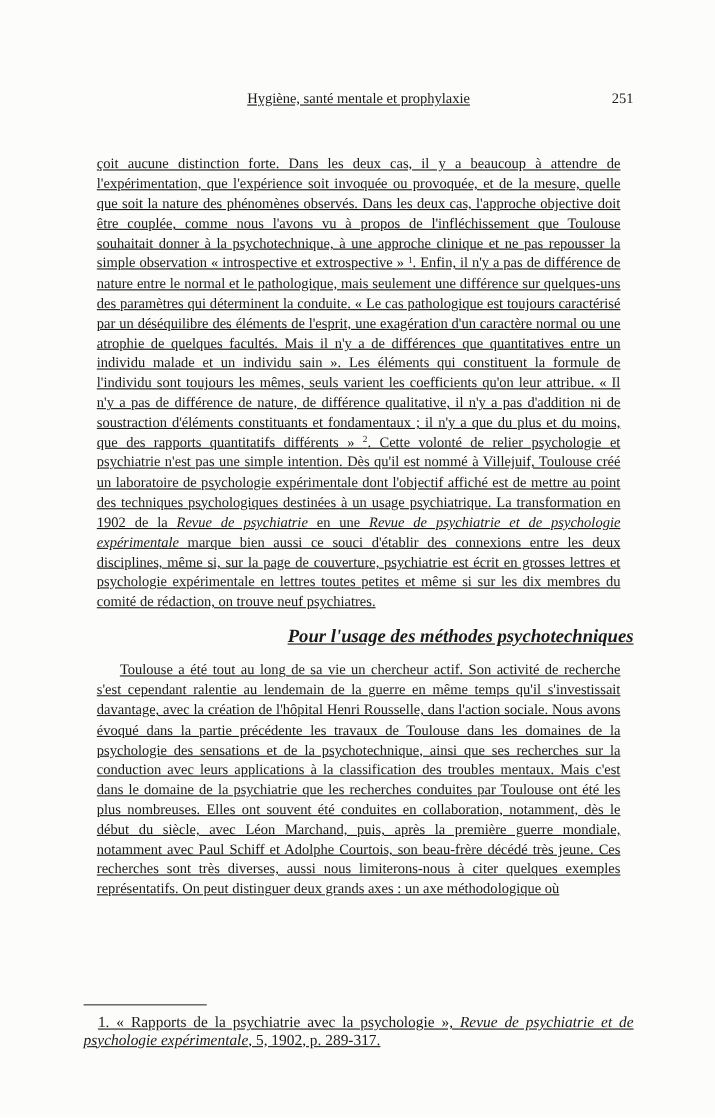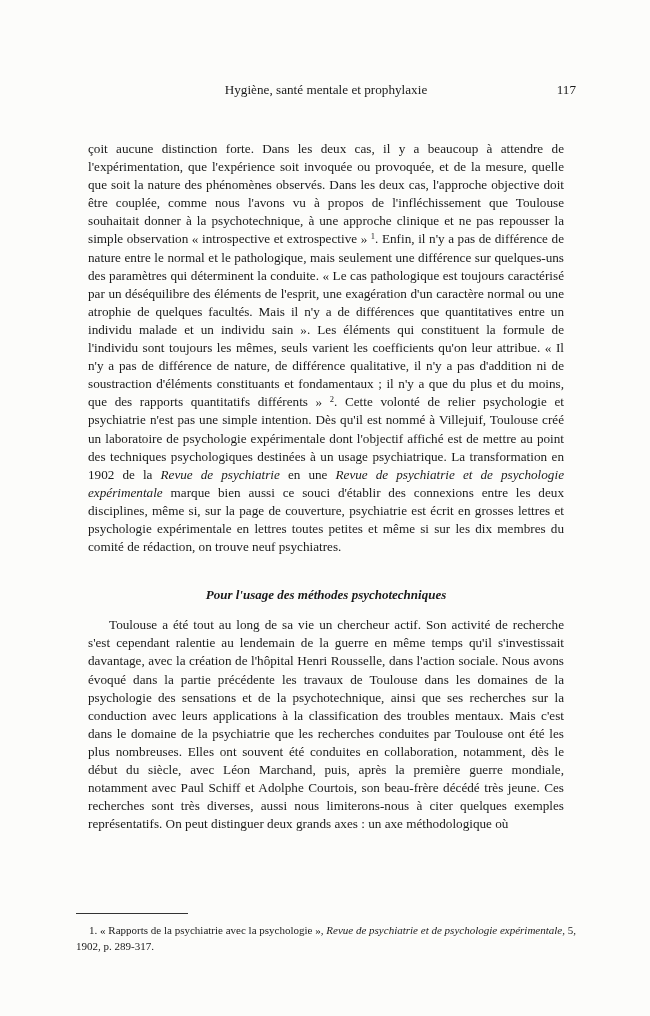--- a/index.html
+++ b/index.html
@@ -11,20 +11,21 @@
     width: 650px;
     height: 1016px;
     box-sizing: border-box;
     background: #fcfcfa;
     color: #1a1a1a;
     font-family: "Liberation Serif", "DejaVu Serif", serif;
     display: flex;
     flex-direction: column;
     padding: 82px 74px 58px 76px;
     overflow: hidden;
+    text-decoration: underline;
   }
   .running-header {
     position: relative;
     text-align: center;
     font-size: 13.2px;
     line-height: 16px;
     flex: 0 0 auto;
   }
   .running-header .pagenum {
     position: absolute;
@@ -34,57 +35,57 @@
   .body-text {
     margin-top: 30px;
     font-size: 13.2px;
     line-height: 18.1px;
     text-align: justify;
     flex: 0 0 auto;
   }
   .para { margin: 12px; }
   .para.indent { text-indent: 21px; }
   .section-heading {
-    font-size: 13px;
+    font-size: 17px;
     font-style: italic;
     font-weight: bold;
-    margin: 30px 0 9px 0;
-    text-align: center;
+    margin: 14px 0 9px 0;
+    text-align: right;
     text-indent: 0;
   }
   .it { font-style: italic; }
   sup.fnref {
     font-size: 8.5px;
     line-height: 0;
     vertical-align: 4px;
   }
   .footnote-area {
     margin-top: auto;
-    font-size: 11px;
+    font-size: 14px;
     line-height: 15.4px;
     text-align: justify;
   }
   .fn-rule {
     width: 112px;
     border-top: 1px solid #333;
     margin-bottom: 9px;
   }
   .footnote {
     margin: 0 0 4px 0;
     text-indent: 13px;
   }
 </style>
 </head>
 <body>
 
 <div class="page">
 
   <header class="running-header">
     <span class="header-title">Hygiène, santé mentale et prophylaxie</span>
-    <span class="pagenum">117</span>
+    <span class="pagenum">251</span>
   </header>
 
   <main class="body-text">
     <p class="para"><span>çoit aucune distinction forte. Dans les deux cas, il y a beaucoup à attendre de l'expérimentation, que l'expérience soit invoquée ou provoquée, et de la mesure, quelle que soit la nature des phénomènes observés. Dans les deux cas, l'approche objective doit être couplée, comme nous l'avons vu à propos de l'infléchissement que Toulouse souhaitait donner à la psychotechnique, à une approche clinique et ne pas repousser la simple observation « introspective et extrospective » </span><sup class="fnref">1</sup><span>. Enfin, il n'y a pas de différence de nature entre le normal et le pathologique, mais seulement une différence sur quelques-uns des paramètres qui déterminent la conduite. « Le cas pathologique est toujours caractérisé par un déséquilibre des éléments de l'esprit, une exagération d'un caractère normal ou une atrophie de quelques facultés. Mais il n'y a de différences que quantitatives entre un individu malade et un individu sain ». Les éléments qui constituent la formule de l'individu sont toujours les mêmes, seuls varient les coefficients qu'on leur attribue. « Il n'y a pas de différence de nature, de différence qualitative, il n'y a pas d'addition ni de soustraction d'éléments constituants et fondamentaux ; il n'y a que du plus et du moins, que des rapports quantitatifs différents » </span><sup class="fnref">2</sup><span>. Cette volonté de relier psychologie et psychiatrie n'est pas une simple intention. Dès qu'il est nommé à Villejuif, Toulouse créé un laboratoire de psychologie expérimentale dont l'objectif affiché est de mettre au point des techniques psychologiques destinées à un usage psychiatrique. La transformation en 1902 de la </span><span class="it">Revue de psychiatrie</span><span> en une </span><span class="it">Revue de psychiatrie et de psychologie expérimentale</span><span> marque bien aussi ce souci d'établir des connexions entre les deux disciplines, même si, sur la page de couverture, psychiatrie est écrit en grosses lettres et psychologie expérimentale en lettres toutes petites et même si sur les dix membres du comité de rédaction, on trouve neuf psychiatres.</span></p>
 
     <h2 class="section-heading">Pour l'usage des méthodes psychotechniques</h2>
 
     <p class="para indent"><span>Toulouse a été tout au long de sa vie un chercheur actif. Son activité de recherche s'est cependant ralentie au lendemain de la guerre en même temps qu'il s'investissait davantage, avec la création de l'hôpital Henri Rousselle, dans l'action sociale. Nous avons évoqué dans la partie précédente les travaux de Toulouse dans les domaines de la psychologie des sensations et de la psychotechnique, ainsi que ses recherches sur la conduction avec leurs applications à la classification des troubles mentaux. Mais c'est dans le domaine de la psychiatrie que les recherches conduites par Toulouse ont été les plus nombreuses. Elles ont souvent été conduites en collaboration, notamment, dès le début du siècle, avec Léon Marchand, puis, après la première guerre mondiale, notamment avec Paul Schiff et Adolphe Courtois, son beau-frère décédé très jeune. Ces recherches sont très diverses, aussi nous limiterons-nous à citer quelques exemples représentatifs. On peut distinguer deux grands axes : un axe méthodologique où</span></p>
   </main>
 

